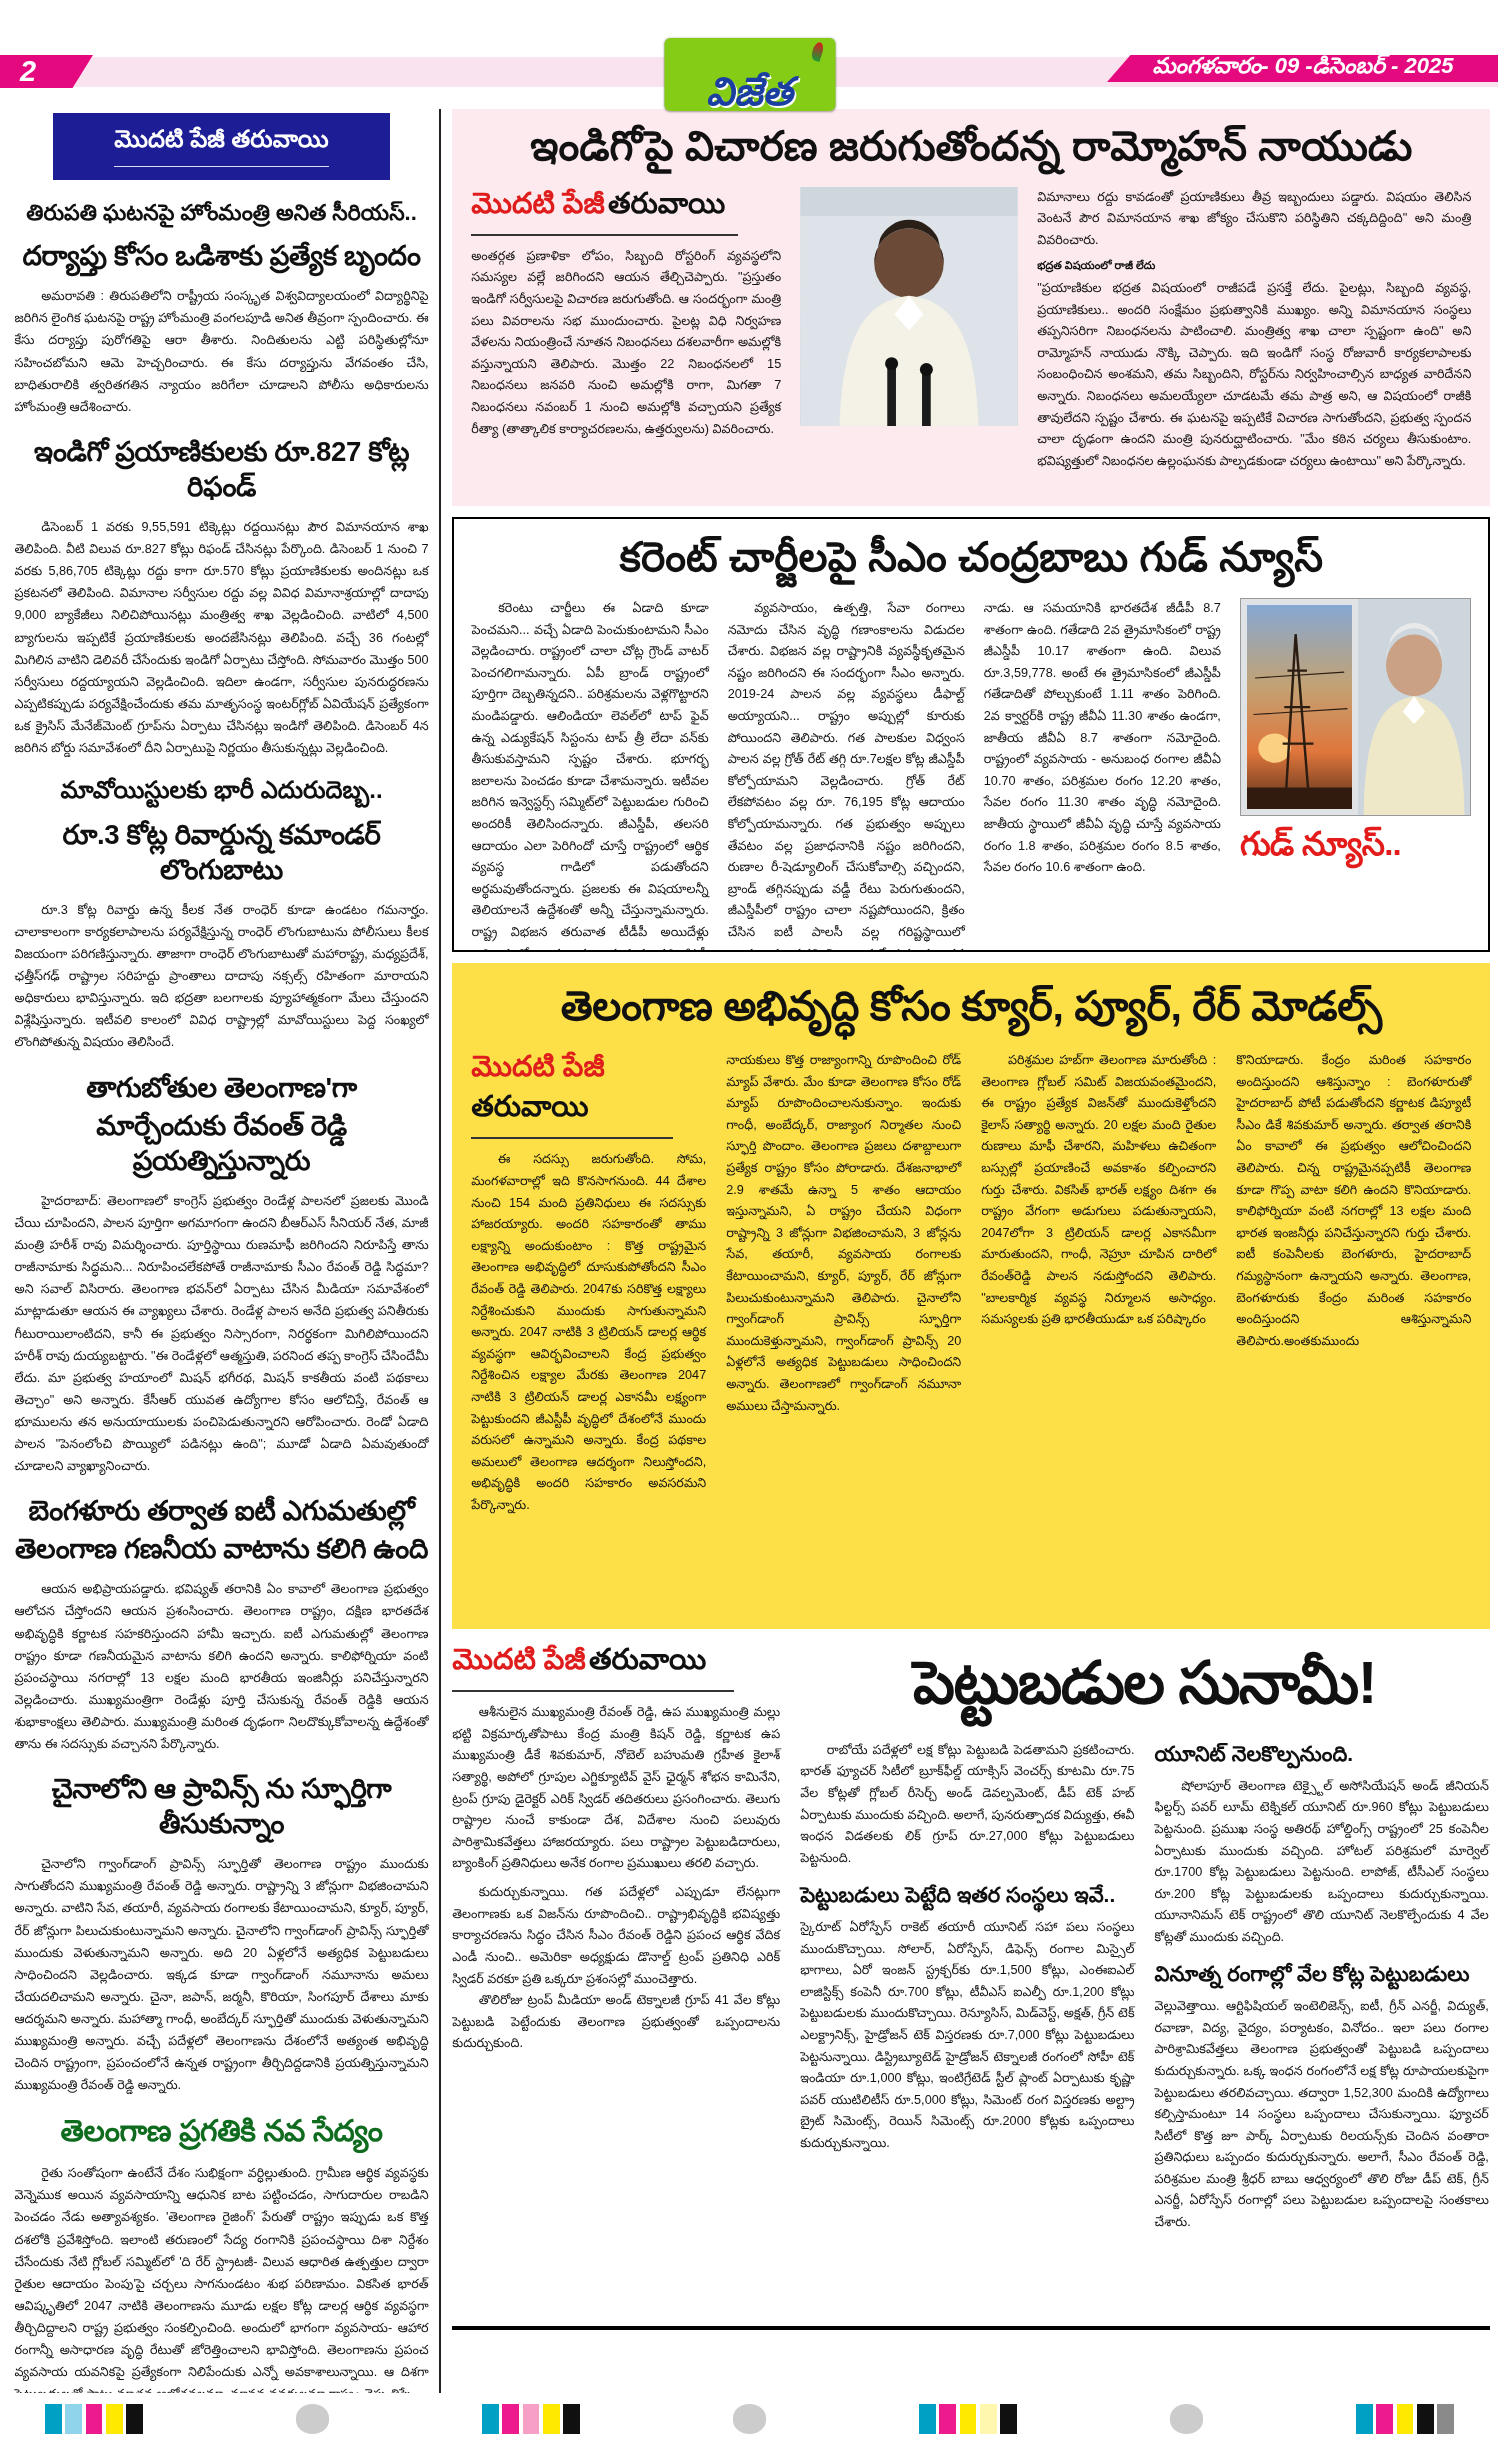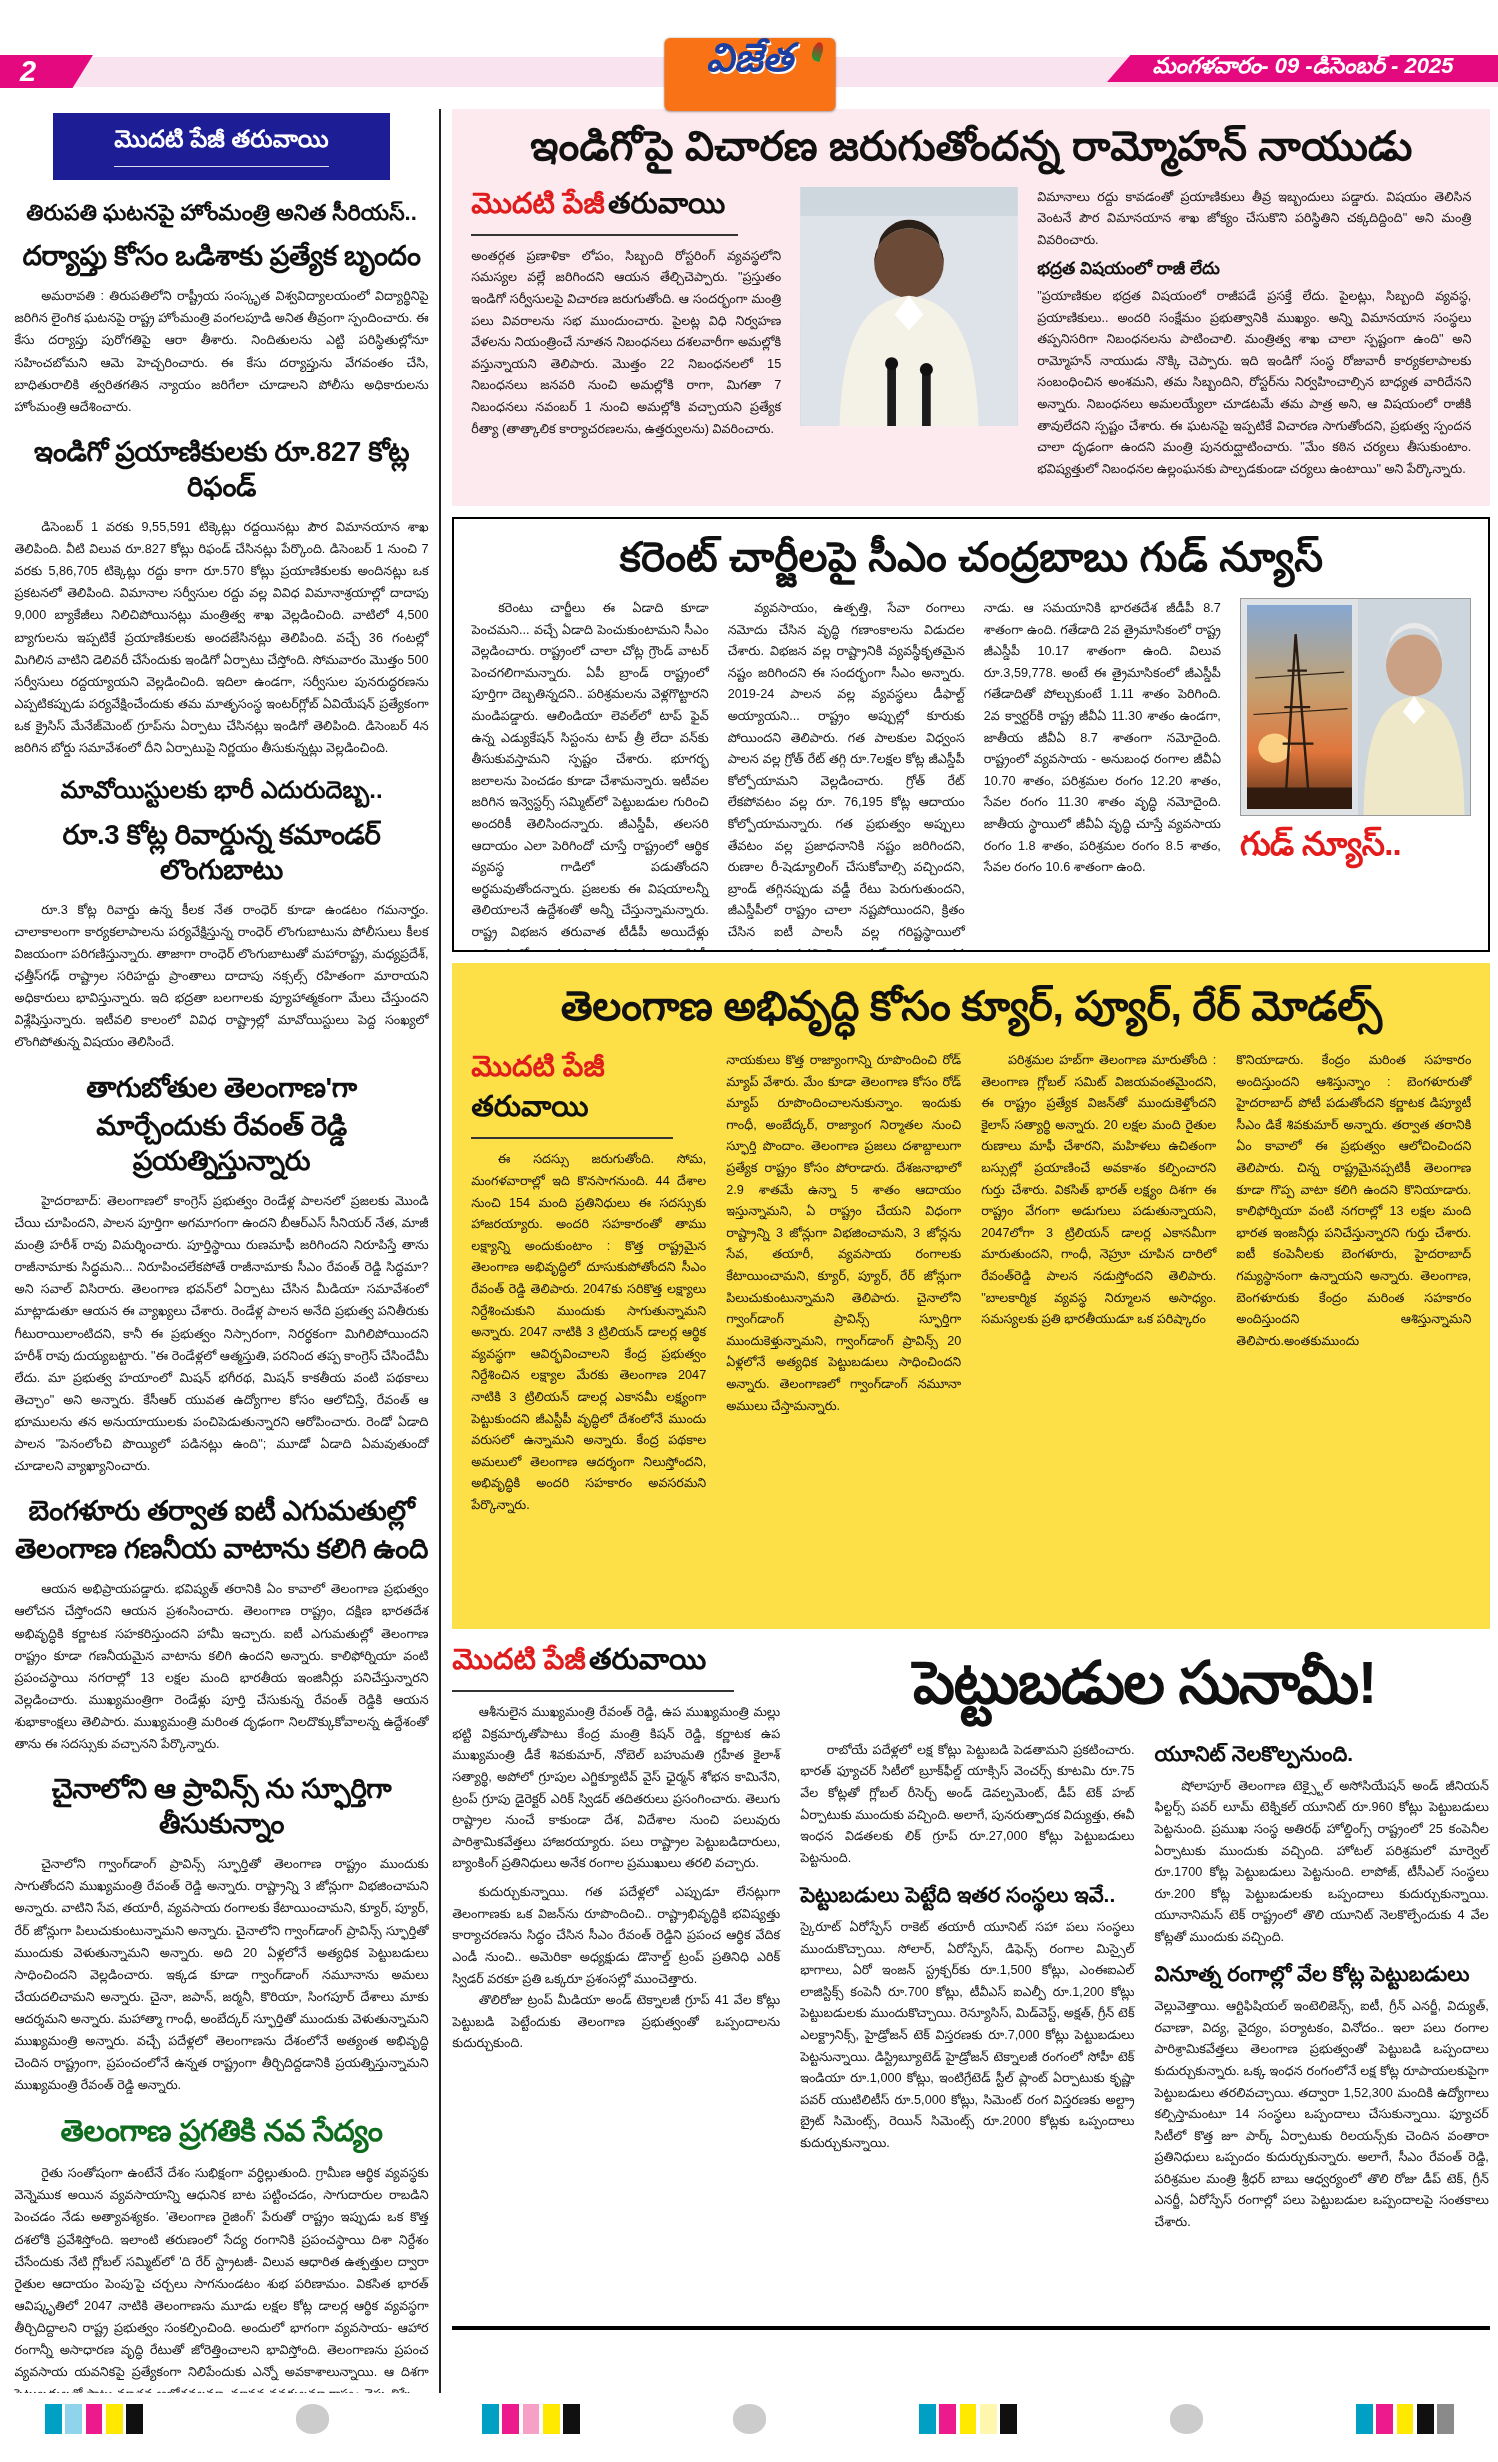--- a/index.html
+++ b/index.html
@@ -16,22 +16,22 @@
     clip-path:polygon(0 0,100% 0,78% 100%,0 100%); display:flex; align-items:center;
   }
   .hdr-left .num { color:#fff; font-weight:bold; font-size:29px; font-style:italic; padding-left:20px; }
   .hdr-right {
     position:absolute; top:55px; right:0; width:392px; height:27px; background:#e5097f;
     clip-path:polygon(6% 0,100% 0,100% 100%,0 100%); display:flex; align-items:center; justify-content:center;
   }
   .hdr-right .date { color:#fff; font-weight:bold; font-size:22px; font-style:italic; white-space:nowrap; }
   .logo {
     position:absolute; left:50%; transform:translateX(-50%); top:38px; width:171px; height:73px;
-    background:#f97316; border-radius:5.8px; box-shadow:0 0.7px 2.2px rgba(0,0,0,.35);
-    display:flex; flex-direction:column; align-items:center; justify-content:flex-start; z-index:3;
+    background:#84cc16; border-radius:5.8px; box-shadow:0 0.7px 2.2px rgba(0,0,0,.35);
+    display:flex; flex-direction:column; align-items:center; justify-content:flex-end; z-index:3;
   }
   .logo .name { font-size:39px; font-weight:900; color:#1b3fa0; line-height:1; text-shadow:1.5px 1.5px 0 #ffffff; font-style:italic; }
   .logo .spark { position:absolute; top:4.4px; right:13px; width:10px; height:19px;
     background:linear-gradient(#d61f1f,#1a9b35); border-radius:50% 50% 0 50%; transform:rotate(18deg); }
   
   .main { display:flex; padding:0 8.7px 0 11.6px; }
   .left-col { width:429px; flex:none; border-right:2.9px double #222; padding:0 10px 0 2.9px; height:2284px; overflow:hidden; }
   .right-col { flex:1; padding-left:11.6px; display:flex; flex-direction:column; gap:11px; height:2284px; overflow:hidden; }
   
   .cont-box { background:#1d1d96; text-align:center; padding:11.6px 5.8px 13px; margin:4.4px 39px 19px; }
@@ -48,21 +48,21 @@
   .kicker-big .line { display:block; width:86%; height:0; border-bottom:2.2px solid #333; margin-top:7.3px; }
   .small-txt { font-size:12.7px; line-height:1.7; text-align:justify; }
   .indent { text-indent:2.1em; }
   
   .sec-indigo { background:#fdeaee; padding:10px 19px 8.7px; height:397px; overflow:hidden; }
   .sec-indigo h1 { font-size:41px; font-weight:900; text-align:center; line-height:1.15; margin:4.4px 0 16px; }
   .indigo-grid { display:flex; gap:19px; }
   .indigo-left { width:31%; flex:none; }
   .photo-frame { width:218px; height:239px; flex:none; position:relative; background:linear-gradient(#e8ebee,#cdd3d9); overflow:hidden; }
   .indigo-rightcol { flex:1; }
-  .subhead-plain { font-weight:bold; font-size:17px; margin:7.3px 0 4.4px; }
+  .subhead-plain { font-weight:bold; font-size:11px; margin:7.3px 0 4.4px; }
   
   .sec-power { border:2.9px solid #000; padding:10px 17.4px 7.3px; height:435px; overflow:hidden; background:#fff; }
   .sec-power h1 { font-size:41px; font-weight:900; text-align:center; line-height:1.12; margin:5.8px 0 17.4px; }
   .power-grid { display:flex; gap:19px; }
   .power-grid .pcol { flex:1; }
   .photo-col { width:231px; flex:none; }
   .power-photo { height:218px; display:flex; border:0.7px solid #999; background:#dfe3e6; }
   .sunset { width:46%; position:relative; margin:5.8px; background:linear-gradient(180deg,#86a8d2 0%,#c3a273 40%,#e0763c 72%,#55301a 100%); }
   .portrait { flex:1; position:relative; background:linear-gradient(#cdd6dd,#ece4cf); }
   .caption-red { color:#e31b1b; font-weight:900; font-size:33px; margin-top:8.7px; letter-spacing:-0.7px; }

